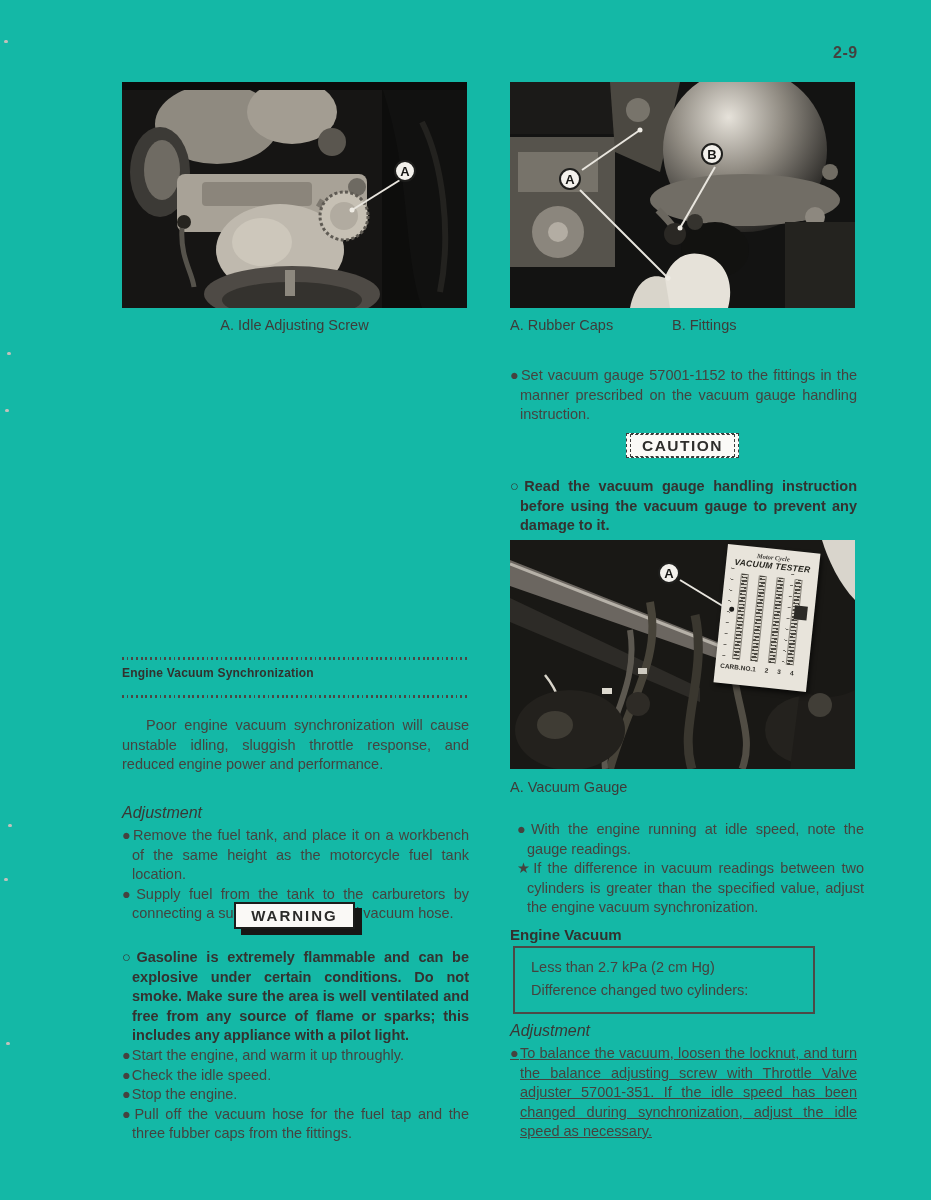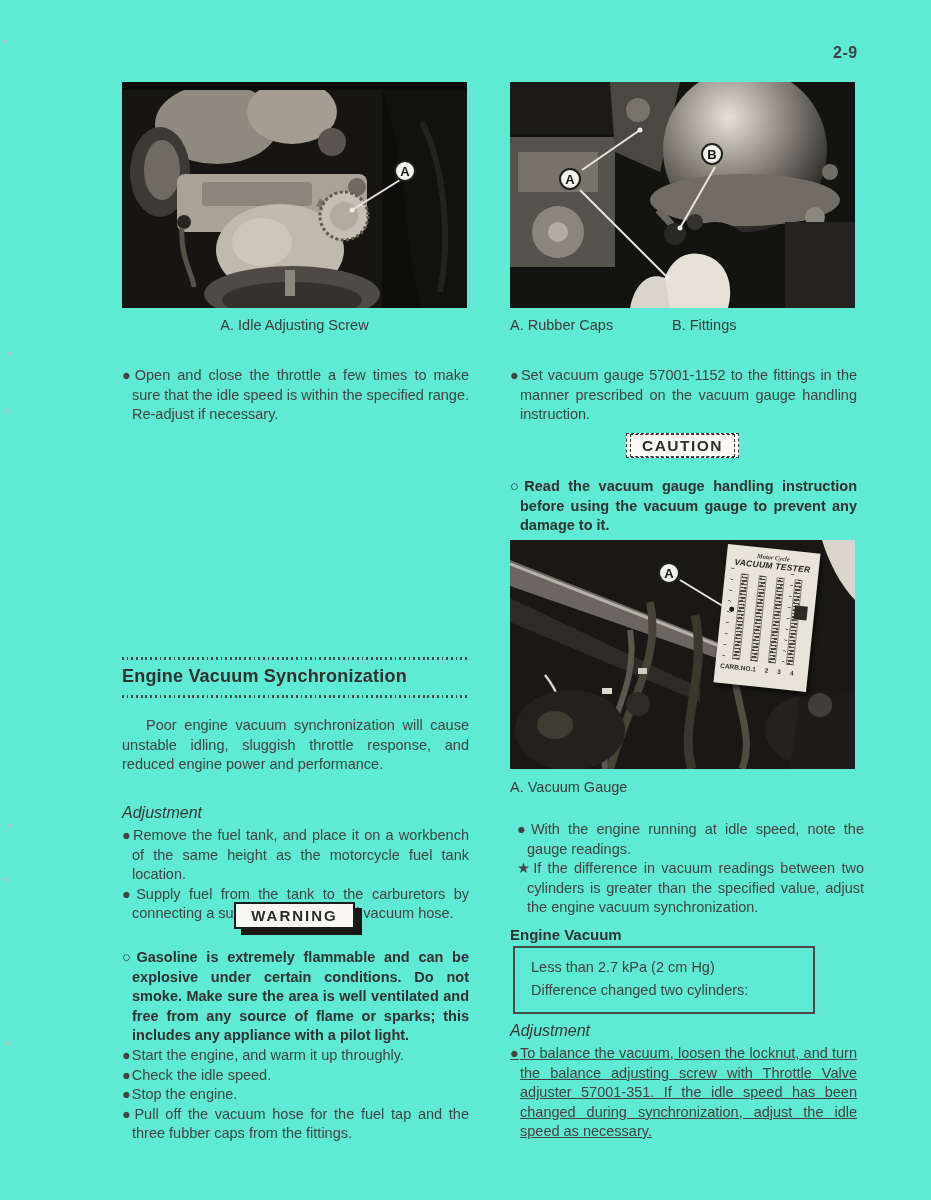--- a/index.html
+++ b/index.html
@@ -1,35 +1,35 @@
 <!DOCTYPE html>
 <html><head>
 <meta charset="utf-8">
 <style>
   html,body{margin:0;padding:0;background:#ffffff;}
-  .page{position:relative;width:931px;height:1200px;background:#5eead4;overflow:hidden;
+  .page{position:relative;width:931px;height:1200px;background:#14b8a6;overflow:hidden;
         font-family:"Liberation Sans",sans-serif;color:#413f3c;}
   .abs{position:absolute;}
   .pagenum{font-size:16px;font-weight:bold;color:#44423f;letter-spacing:.5px;}
   .photo{position:absolute;background:#151514;overflow:hidden;}
   .ph1{left:122px;top:82px;width:345px;height:226px;}
   .ph2{left:510px;top:82px;width:345px;height:226px;}
   .ph3{left:510px;top:540px;width:345px;height:229px;}
   .photo svg{position:absolute;left:0;top:0;}
   .callout{position:absolute;width:22px;height:22px;border-radius:50%;background:#f3f1ec;
            border:2px solid #1f1f1d;color:#171715;font-weight:bold;font-size:13px;
            display:flex;align-items:center;justify-content:center;box-sizing:border-box;}
   .caption{font-size:14.5px;color:#3e3c39;}
   .body-text{font-size:14.5px;line-height:19.5px;text-align:justify;color:#45433f;}
   .bold{font-weight:bold;color:#343230;}
   .hang{padding-left:10px;text-indent:-10px;margin:0;}
   .indent1{text-indent:24px;margin:0;}
   .marker{margin-right:1px;}
   .dotrule{height:3px;background-image:repeating-linear-gradient(90deg,#4a4844 0,#4a4844 1.8px,transparent 1.8px,transparent 4.7px);}
-  .sec-heading{font-size:18px;font-weight:bold;color:#33312e;letter-spacing:.2px;}
+  .sec-heading{font-size:12px;font-weight:bold;color:#33312e;letter-spacing:.2px;}
   .ital-heading{font-size:16px;font-style:italic;color:#3a3835;}
   .center-wrap{text-align:center;}
   .warning-box{display:inline-block;background:#faf9f6;border:2px solid #1c1c1a;
                box-shadow:7px 6px 0 #171715;padding:3px 15px;font-weight:bold;font-size:15px;
                letter-spacing:2px;color:#2b2b29;}
   .caution-box{display:inline-block;border:1.6px dashed #3c3c3a;padding:2.5px;background:#fbfaf7;}
   .caution-inner{border:1.6px dashed #3c3c3a;padding:2px 11px;font-weight:bold;font-size:15.5px;
                  letter-spacing:1.5px;color:#2e2e2c;}
   .spec-heading{font-size:15px;font-weight:bold;color:#33312e;}
   .spec-box{border:2px solid #4c4a46;width:302px;padding:8px 6px 10px 16px;box-sizing:border-box;
@@ -175,23 +175,20 @@
       <div class="tester-ticks-r"></div>
       <div class="tester-square"></div>
       <div class="tester-dot"></div>
       <div class="tester-carbrow">CARB.NO.1     2     3     4</div>
     </div>
     <div class="callout" style="left:148px;top:22px;">A</div>
   </div>
 
   <div class="abs caption" style="left:122px;top:317px;width:345px;text-align:center;">A. Idle Adjusting Screw</div>
 
-  <div class="abs body-text" style="left:122px;top:366px;width:347px;">
-    <p class="hang"><span class="marker">●</span><span>Open and close the throttle a few times to make sure that the idle speed is within the specified range.  Re-adjust if necessary.</span></p>
-  </div>
 
   <div class="abs dotrule" style="left:122px;top:657px;width:345px;"></div>
   <div class="abs sec-heading" style="left:122px;top:666px;width:345px;">Engine Vacuum Synchronization</div>
   <div class="abs dotrule" style="left:122px;top:695px;width:345px;"></div>
 
   <div class="abs body-text" style="left:122px;top:716px;width:347px;">
     <p class="indent1">Poor engine vacuum synchronization will cause unstable idling, sluggish throttle response, and reduced engine power and performance.</p>
   </div>
 
   <div class="abs ital-heading" style="left:122px;top:804px;">Adjustment</div>

